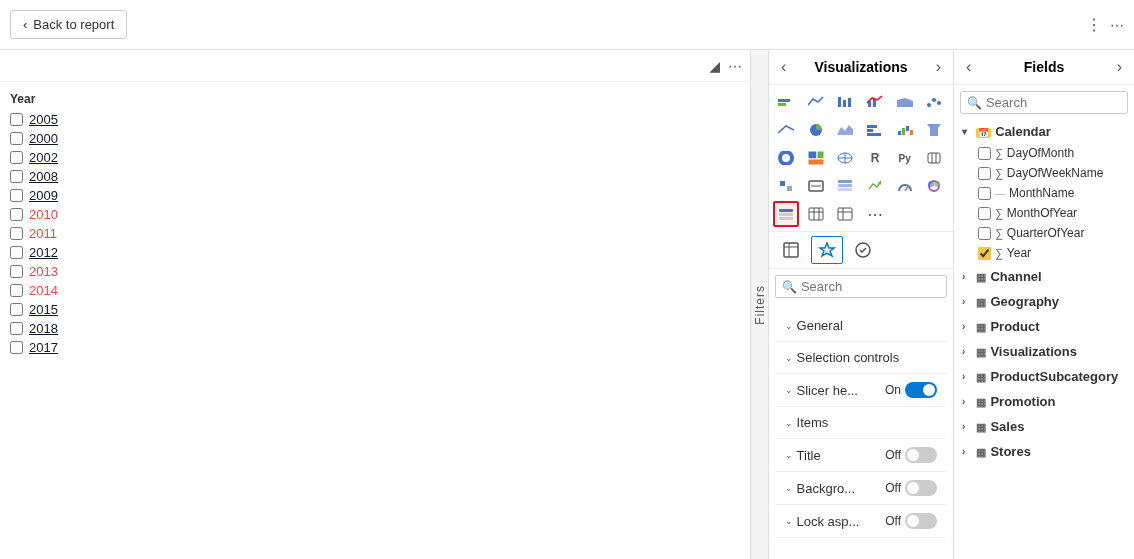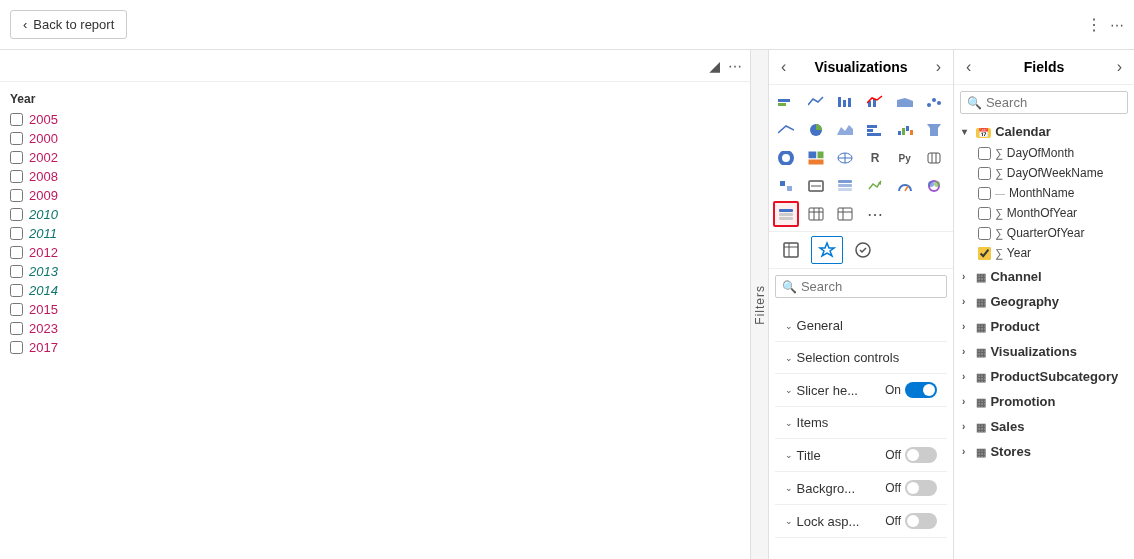--- a/index.html
+++ b/index.html
@@ -78,22 +78,22 @@
       padding: 2px 0;
       gap: 6px;
       font-size: 13px;
     }
 
     .year-item input[type="checkbox"] {
       width: 13px;
       height: 13px;
     }
 
-    .year-item span.blue { color: #0f766e; font-style: italic; }
-    .year-item span.normal { color: #be185d; }
+    .year-item span.blue { color: #ef4444; }
+    .year-item span.normal { color: #0f172a; text-decoration: underline; }
 
     
     .filters-sidebar {
       width: 18px;
       background: #f5f5f5;
       border-right: 1px solid #e0e0e0;
       display: flex;
       align-items: center;
       justify-content: center;
       cursor: pointer;
@@ -398,21 +398,21 @@
           <div class="year-item">
             <input type="checkbox" style="">
             <span class="blue">2014</span>
           </div>
           <div class="year-item">
             <input type="checkbox" style="">
             <span class="normal">2015</span>
           </div>
           <div class="year-item">
             <input type="checkbox" style="">
-            <span class="normal">2023</span>
+            <span class="normal">2018</span>
           </div>
           <div class="year-item">
             <input type="checkbox" style="">
             <span class="normal">2017</span>
           </div>
         </div>
     </div>
   </div>
 
   <div class="filters-sidebar">

